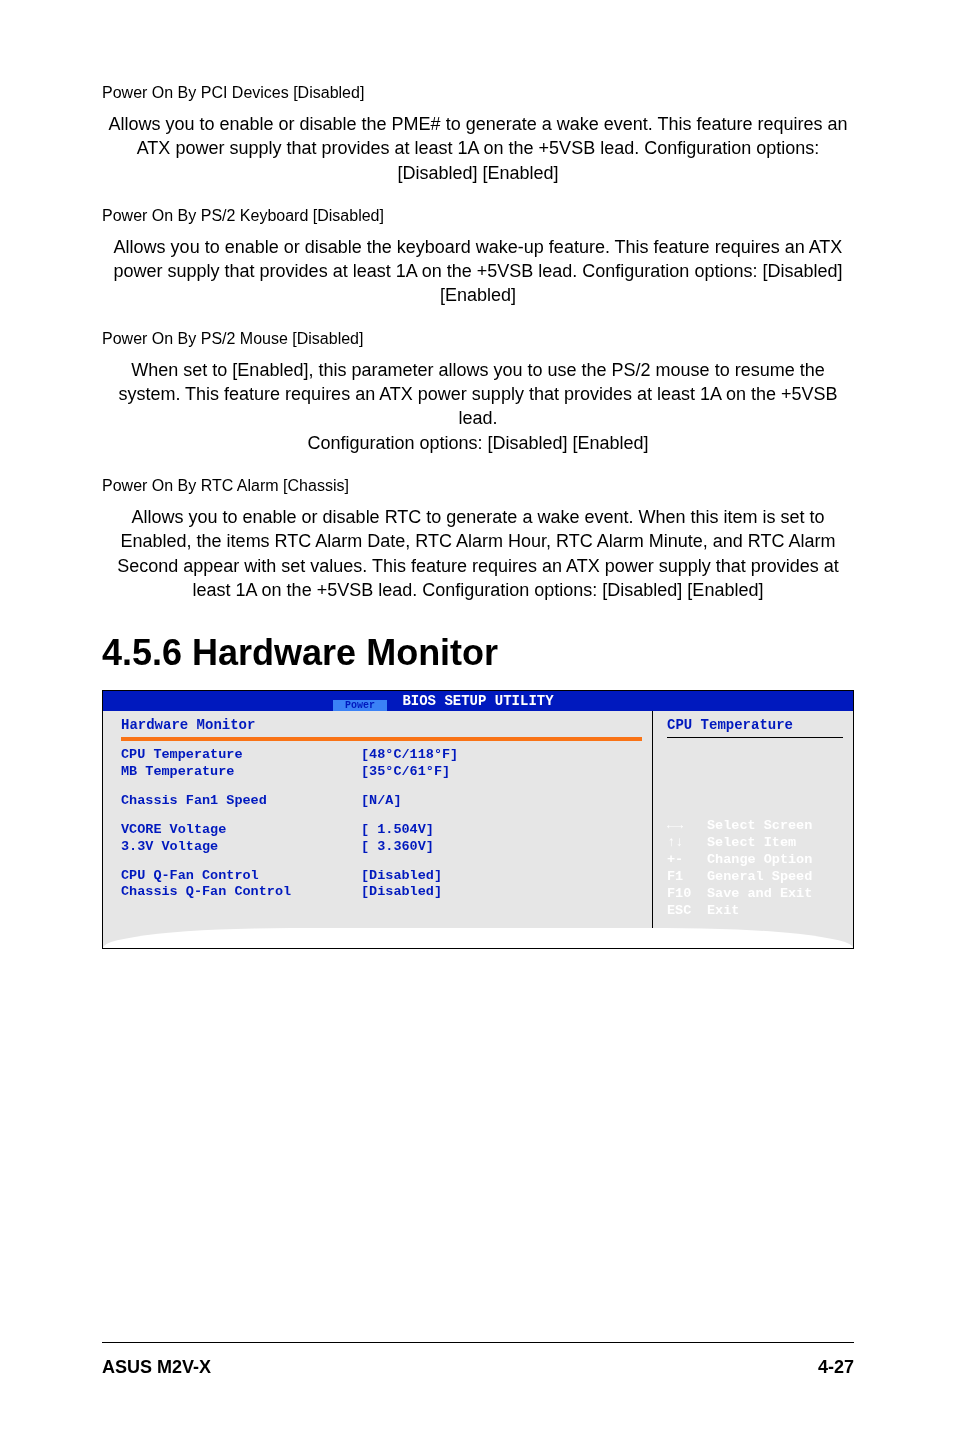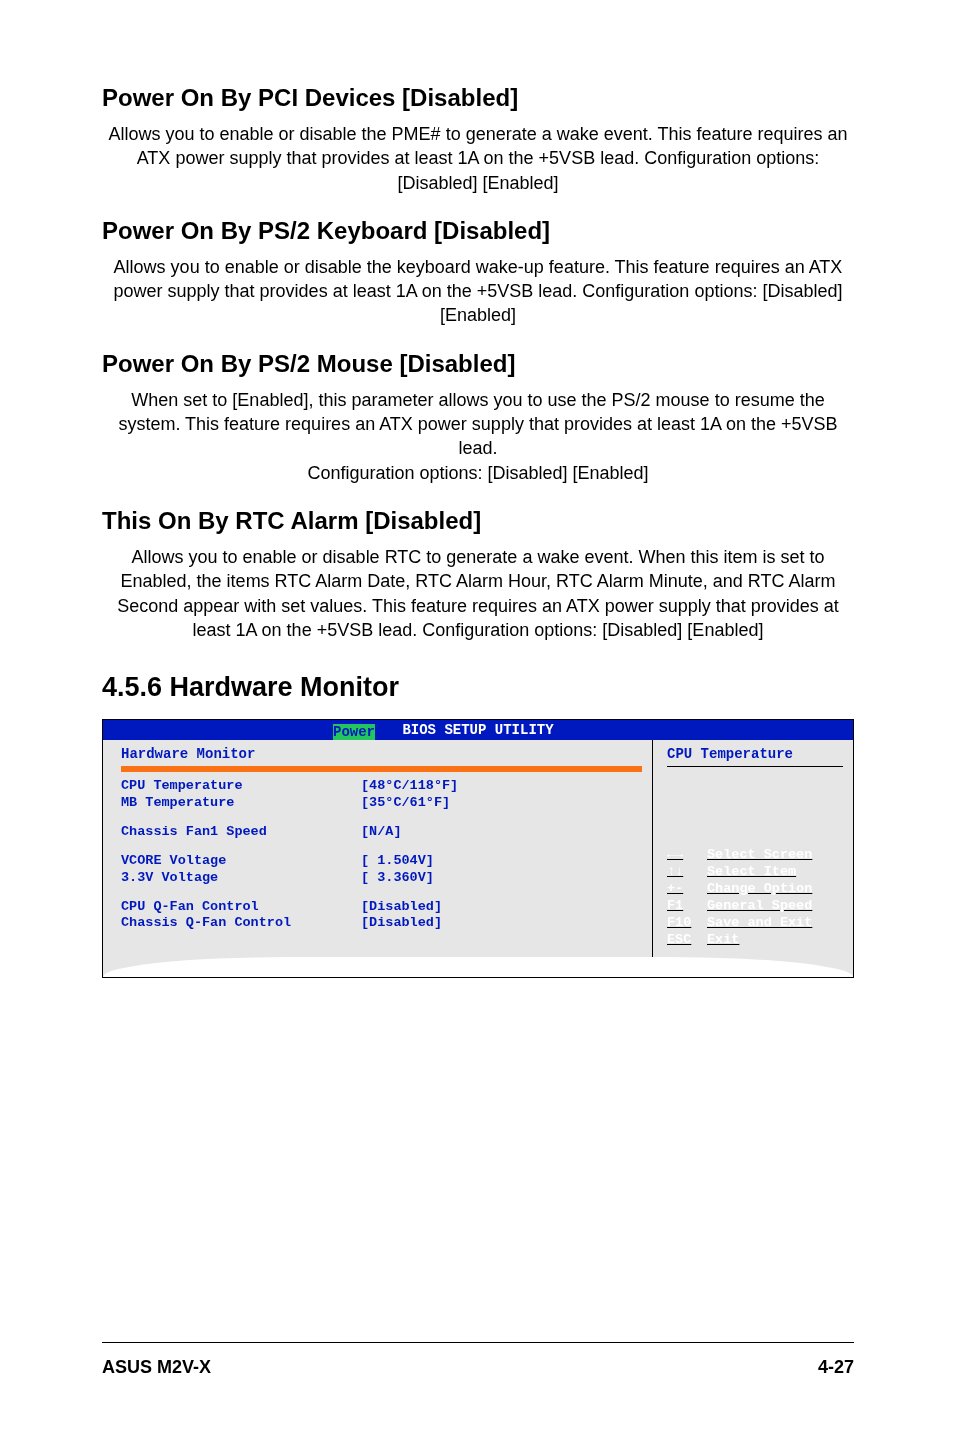--- a/index.html
+++ b/index.html
@@ -11,32 +11,32 @@
     font-family: Arial, Helvetica, sans-serif;
     font-size: 18px;
     color: #000;
     background: #fff;
     width: 954px;
     height: 1438px;
     position: relative;
     padding: 84px 100px 0 102px;
   }
   h3.section-heading {
-    font-size: 24px;
-    font-weight: bold;
+    font-size: 16px;
+    font-weight: normal;
     margin-bottom: 10px;
   }
   p.body-text {
     font-size: 18px;
     line-height: 1.35;
     margin-bottom: 22px;
     text-align: center;
   }
   h2.subsection {
-    font-size: 27px;
+    font-size: 36px;
     font-weight: bold;
     margin-top: 30px;
     margin-bottom: 16px;
   }
 
   
   .bios-box {
     width: 752px;
     border: 1px solid #000;
     background: #e6e6e6;
@@ -46,48 +46,48 @@
   .bios-title-bar {
     background: #0019be;
     color: #fff;
     text-align: center;
     font-weight: bold;
     font-size: 14px;
     padding: 2px 0;
     position: relative;
   }
   .bios-tab {
-    background: #22c55e;
+    background: #3b82f6;
     color: #0019be;
     font-weight: bold;
     display: inline-block;
-    padding: 0 0;
+    padding: 0 12px;
     position: absolute;
     left: 230px;
     bottom: 0;
-    font-size: 14px;
+    font-size: 10px;
   }
   .bios-body {
     display: flex;
   }
   .bios-left {
     flex: 1;
     padding: 6px 10px 10px 18px;
     border-right: 1px solid #000;
   }
   .bios-right {
     width: 200px;
     padding: 6px 10px 10px 14px;
   }
   .bios-subtitle {
     color: #0019be;
     font-weight: bold;
     font-size: 14px;
     padding-bottom: 4px;
-    border-bottom: 6px solid #f97316;
+    border-bottom: 4px solid #f97316;
     margin-bottom: 6px;
   }
   .bios-right-title {
     color: #0019be;
     font-weight: bold;
     font-size: 14px;
     padding-bottom: 4px;
     border-bottom: 1px solid #000;
     margin-bottom: 6px;
   }
@@ -112,21 +112,20 @@
     font-size: 13.5px;
     font-weight: bold;
     line-height: 1.25;
     color: #fff;
   }
   .bios-help-row .key {
     width: 40px;
   }
   .bios-help {
     margin-top: 80px;
-    text-decoration: underline;
   }
 
   
   .bios-curve {
     height: 20px;
     background: #fff;
     border-top-left-radius: 50% 40px;
     border-top-right-radius: 50% 40px;
     margin-top: -1px;
     position: relative;
@@ -153,21 +152,21 @@
 <h3 class="section-heading">Power On By PCI Devices [Disabled]</h3>
 <p class="body-text">Allows you to enable or disable the PME# to generate a wake event. This feature requires an ATX power supply that provides at least 1A on the +5VSB lead. Configuration options: [Disabled] [Enabled]</p>
 
 <h3 class="section-heading">Power On By PS/2 Keyboard [Disabled]</h3>
 <p class="body-text">Allows you to enable or disable the keyboard wake-up feature. This feature requires an ATX power supply that provides at least 1A on the +5VSB lead. Configuration options: [Disabled] [Enabled]</p>
 
 <h3 class="section-heading">Power On By PS/2 Mouse [Disabled]</h3>
 <p class="body-text" style="white-space: pre-line;">When set to [Enabled], this parameter allows you to use the PS/2 mouse to resume the system. This feature requires an ATX power supply that provides at least 1A on the +5VSB lead.
 Configuration options: [Disabled] [Enabled]</p>
 
-<h3 class="section-heading">This On By RTC Alarm [Disabled]</h3>
+<h3 class="section-heading">Power On By RTC Alarm [Chassis]</h3>
 <p class="body-text">Allows you to enable or disable RTC to generate a wake event. When this item is set to Enabled, the items RTC Alarm Date, RTC Alarm Hour, RTC Alarm Minute, and RTC Alarm Second appear with set values. This feature requires an ATX power supply that provides at least 1A on the +5VSB lead. Configuration options: [Disabled] [Enabled]</p>
 
 <h2 class="subsection">4.5.6 Hardware Monitor</h2>
 
 <div class="bios-box">
   <div class="bios-title-bar">
     <span>BIOS SETUP UTILITY</span>
     <span class="bios-tab">Power</span>
   </div>
   <div class="bios-body">

